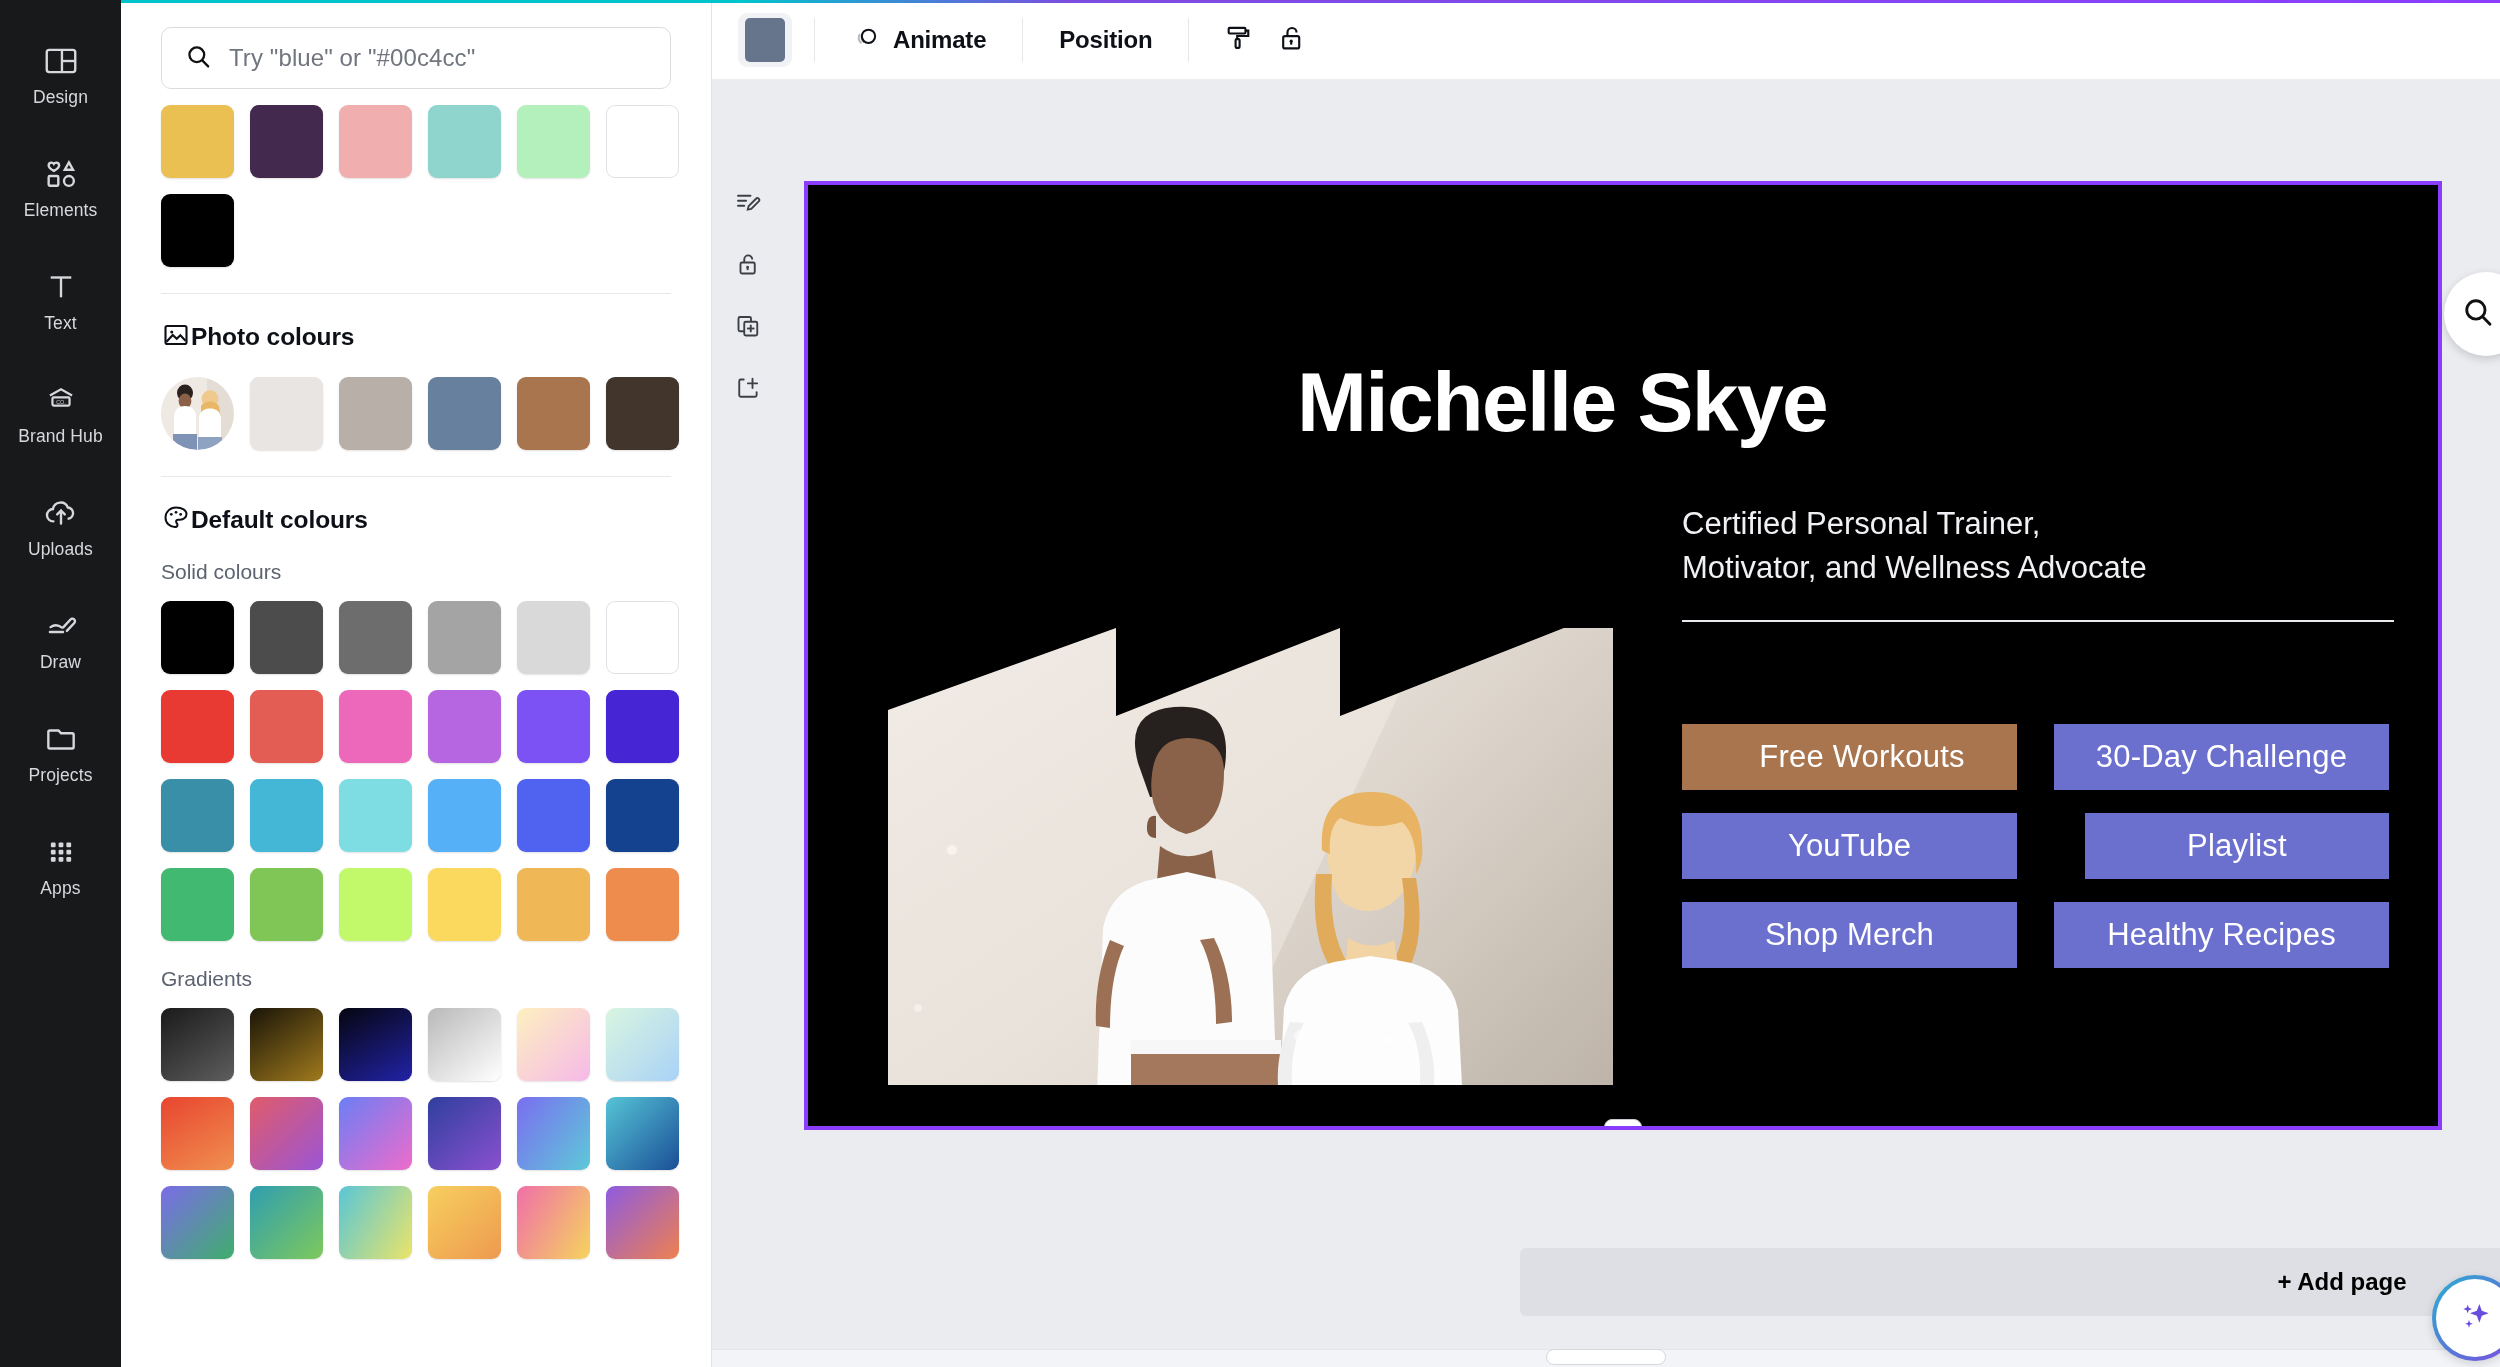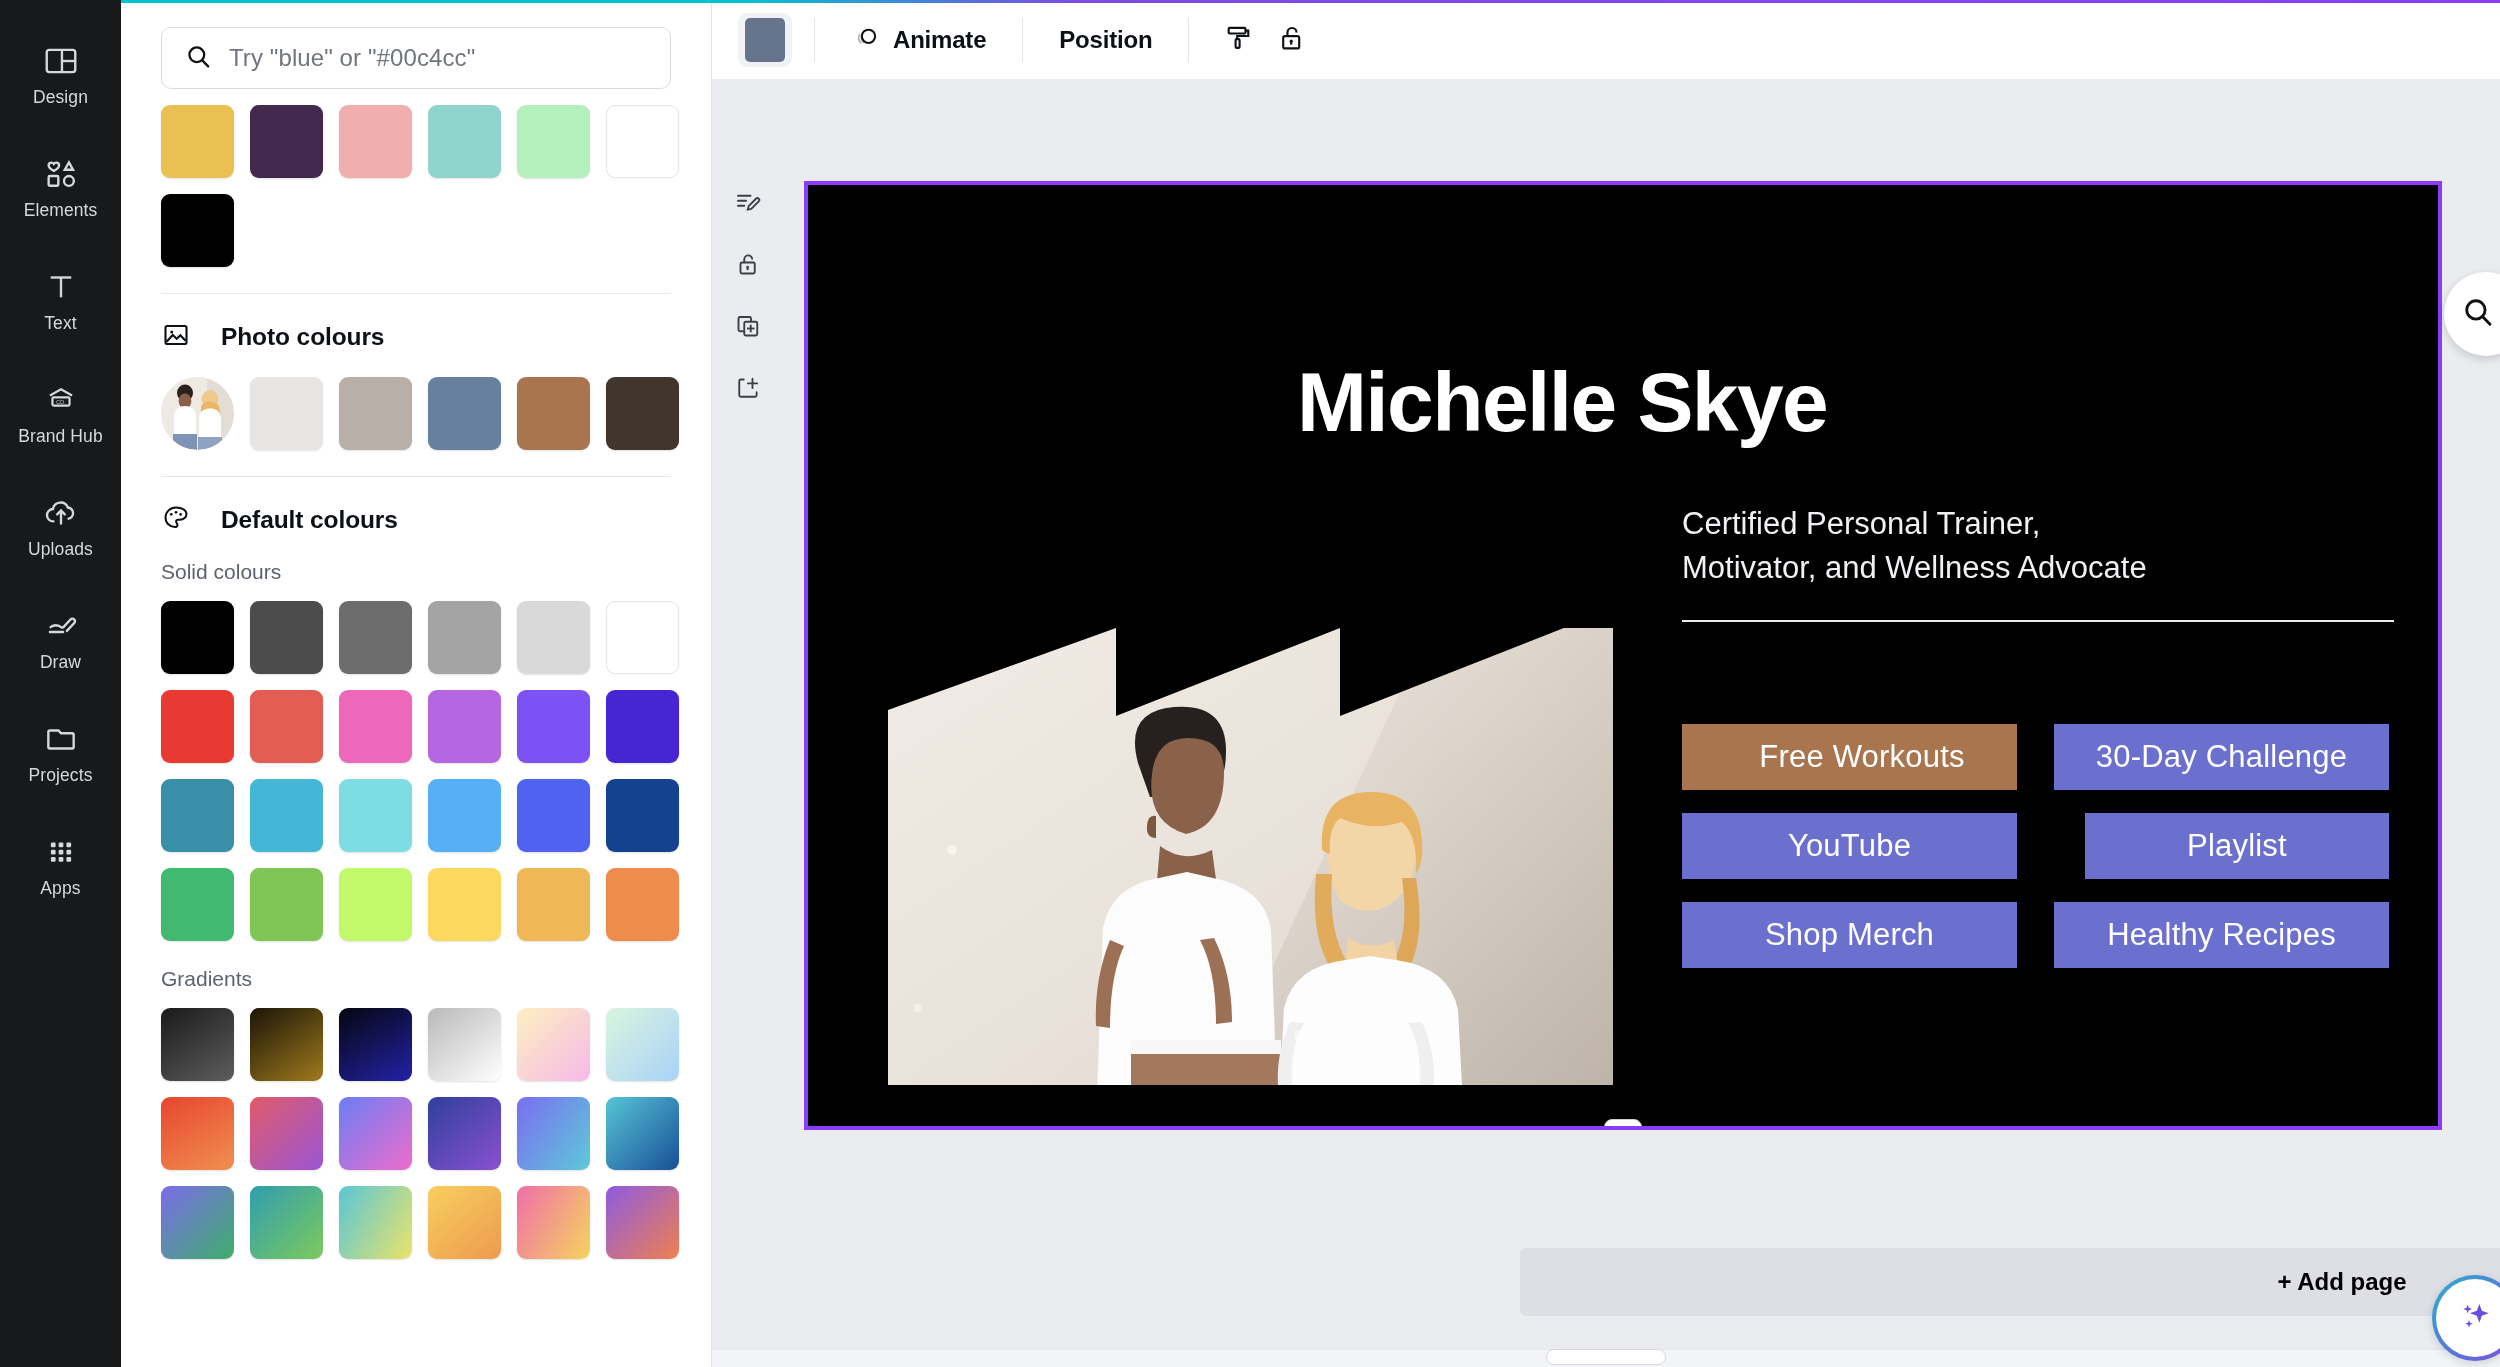--- a/index.html
+++ b/index.html
@@ -53,21 +53,21 @@
   }
 
   .swatch-grid { display: grid; grid-template-columns: repeat(6, 73px); gap: 16px 16px; }
   .sw {
     width: 73px; height: 73px; border-radius: 9px; cursor: pointer;
     box-shadow: 0 1px 2px rgba(0,0,0,.12);
   }
   .sw.outline { box-shadow: inset 0 0 0 1px #e2e2e8; }
 
   .sec-head {
-    display: flex; align-items: center; gap: 30px;
+    display: flex; align-items: center; gap: 0;
     margin-bottom: 23px;
   }
   .sec-head svg { width: 30px; height: 30px; }
   .sec-title {
     font-size: 24.5px; font-weight: 700; color: #0d1117; letter-spacing: -.1px;
     font-family: "Liberation Sans", sans-serif;
   }
   .sub-label {
     font-size: 21px; color: #5d6270; margin-bottom: 17px;
     font-family: "Liberation Sans", sans-serif;

